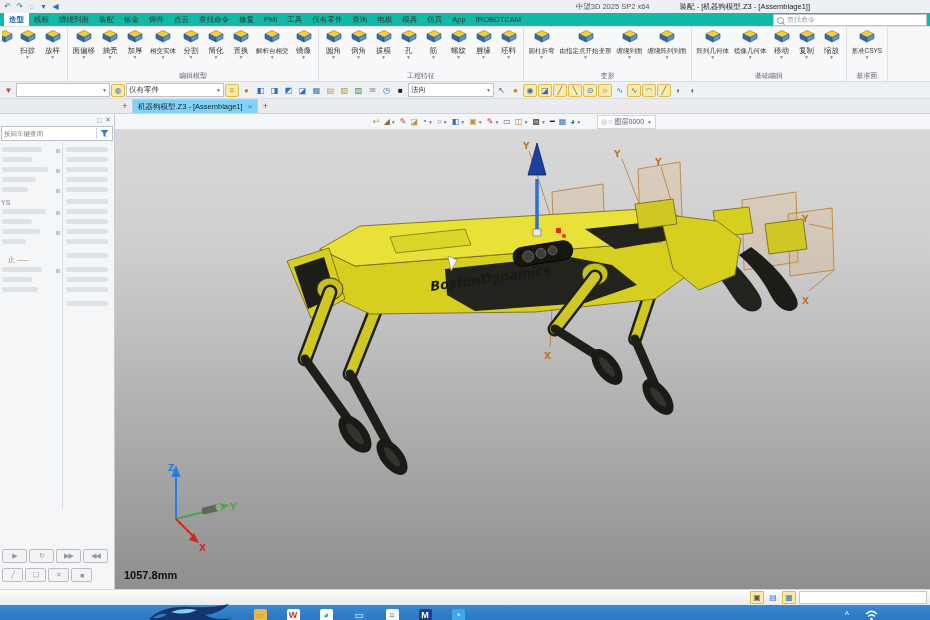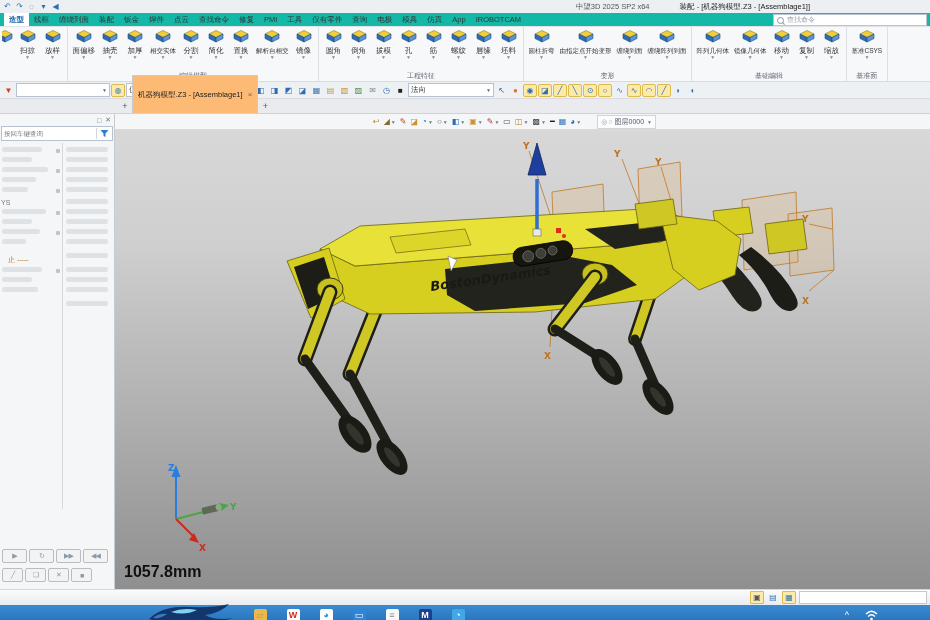--- a/index.html
+++ b/index.html
@@ -32,21 +32,21 @@
   .quickbar{height:16px;background:#eef1f4;border-bottom:1px solid #d8dce0;display:flex;align-items:center;padding:0 2px;gap:1px;font-size:7.5px;}
   .qicon{width:13px;height:13px;display:flex;align-items:center;justify-content:center;font-size:8px;border-radius:2px;flex:none;}
   .qicon.hl{background:#fceaa8;border:1px solid #ddba4e;height:11px;width:12px;}
   .qdd{height:12px;background:#fff;border:1px solid #b9c2cc;display:flex;align-items:center;padding:0 2px;color:#333;flex:none;}
   .qdd .qc{margin-left:auto;font-size:5px;color:#667;}
   .w88{width:88px}.w92{width:92px}.w80{width:80px}
   .qgen{display:flex;align-items:center;gap:1px;}
   
   .doctabs{height:14px;background:#e9ebee;border-bottom:1px solid #cfd3d7;display:flex;align-items:flex-end;padding-left:118px;}
   .plusbtn{width:14px;text-align:center;color:#556;font-size:9px;line-height:13px;}
-  .dtab{height:13px;background:#fdba74;border:1px solid #c8ccd0;border-bottom:0;display:flex;align-items:center;padding:12px 5px;font-size:7.5px;gap:5px;color:#222;}
+  .dtab{height:13px;background:#7dd3fc;border:1px solid #c8ccd0;border-bottom:0;display:flex;align-items:center;padding:0 5px;font-size:7.5px;gap:5px;color:#222;}
   .dtab .close{color:#667;font-size:8px;}
   
   .main{display:flex;height:475px;}
   .lpanel{width:114px;background:#f4f6f7;border-right:1px solid #c6cbd0;position:relative;font-size:7px;flex:none;}
   .lp-head{height:12px;display:flex;justify-content:flex-end;align-items:center;gap:4px;padding:0 3px;color:#778;font-size:7px;}
   .lp-search{display:flex;height:13px;margin:0 1px;border:1px solid #b9c2cc;background:#fff;align-items:center;}
   .lp-search input{flex:1;border:0;outline:0;font-size:6.5px;padding:0 2px;min-width:0;font-family:inherit;color:#556;background:transparent;}
   .lp-funnel{width:15px;height:11px;border-left:1px solid #d0d6db;display:flex;align-items:center;justify-content:center;flex:none;}
   .lp-tree{position:absolute;top:29px;left:0;right:0;bottom:80px;overflow:hidden;}
   .lp-tree::after{content:"";position:absolute;left:62px;top:0;bottom:0;width:1px;background:#d5d9dd;}
@@ -57,21 +57,21 @@
   .lp-ctl-row{position:absolute;left:2px;display:flex;gap:2px;}
   .lp-ctl{min-width:25px;height:14px;background:#f3f3f3;border:1px solid #b9bdc2;border-radius:2px;font-size:7px;color:#8a9aaa;display:flex;align-items:center;justify-content:center;letter-spacing:-1px;padding:0 2px;}
   .viewport{flex:1;position:relative;overflow:hidden;}
   .vp-grad{position:absolute;inset:15px 0 0 0;background:linear-gradient(180deg,#d8d8d8 0%,#cfcfcf 25%,#a9a9a9 70%,#8f8f8f 100%);}
   .vp-toolbar{position:absolute;top:0;left:0;right:0;height:15px;background:#f4f6f8;border-bottom:1px solid #d8dbde;display:flex;align-items:center;padding-left:258px;gap:4px;font-size:8px;}
   .vt-icon{display:flex;align-items:center;line-height:14px;}
   .vt-caret{font-size:5px;color:#778;margin-left:1px;}
   .vp-layer{margin-left:12px;display:flex;align-items:center;gap:2px;font-size:7px;color:#556;border:1px solid #d0d5da;background:#fbfcfd;padding:0 3px;height:12px;}
   .robot{position:absolute;left:0;top:15px;width:816px;height:460px;}
   .robot text{font-family:"DejaVu Sans","Liberation Sans",sans-serif;}
-  .vp-measure{position:absolute;left:9px;bottom:8px;font-size:16px;color:#101010;font-weight:600;}
+  .vp-measure{position:absolute;left:9px;bottom:8px;font-size:11px;color:#101010;font-weight:600;}
   
   .statusbar{height:15px;background:linear-gradient(#fafbfc,#e9ebee);border-top:1px solid #d4d8db;display:flex;align-items:center;justify-content:flex-end;gap:3px;padding-right:3px;}
   .sb-icon{width:12px;height:11px;display:flex;align-items:center;justify-content:center;font-size:8px;border-radius:1px;}
   .sb-icon.hl{background:#fceaa8;border:1px solid #ddba4e;}
   .sb-box{width:126px;height:11px;background:#fff;border:1px solid #c4c9ce;}
   
   .taskbar{height:20px;background:linear-gradient(#3a8ad2,#2471b8);position:relative;}
   .whale{position:absolute;left:143px;bottom:0;}
   .tb-apps{position:absolute;left:246px;top:0;display:flex;gap:5px;height:20px;}
   .tb-app{width:28px;height:20px;display:flex;align-items:center;justify-content:center;position:relative;}

